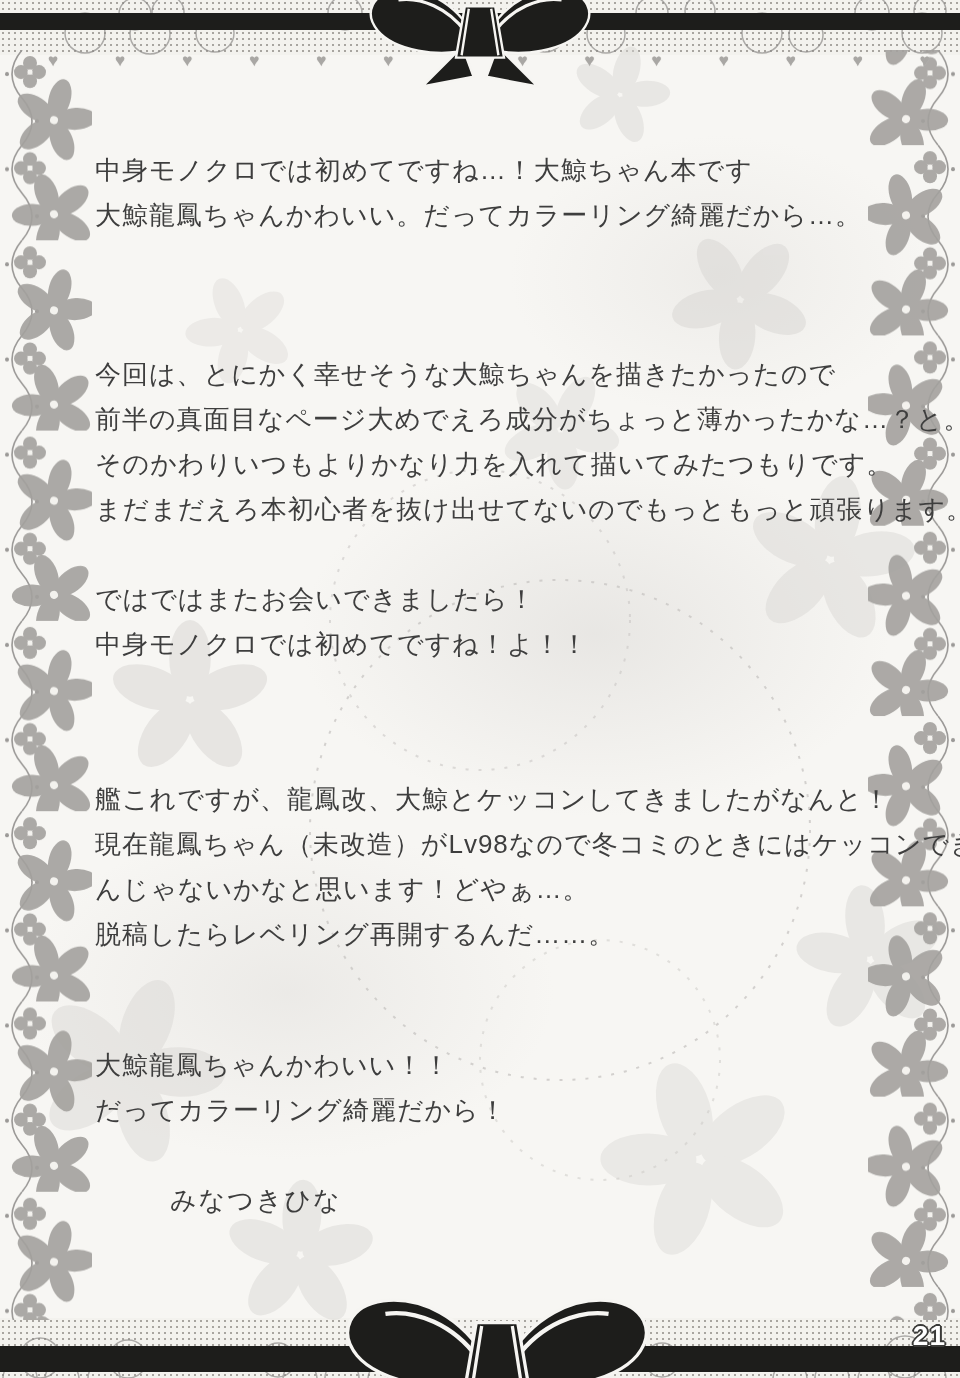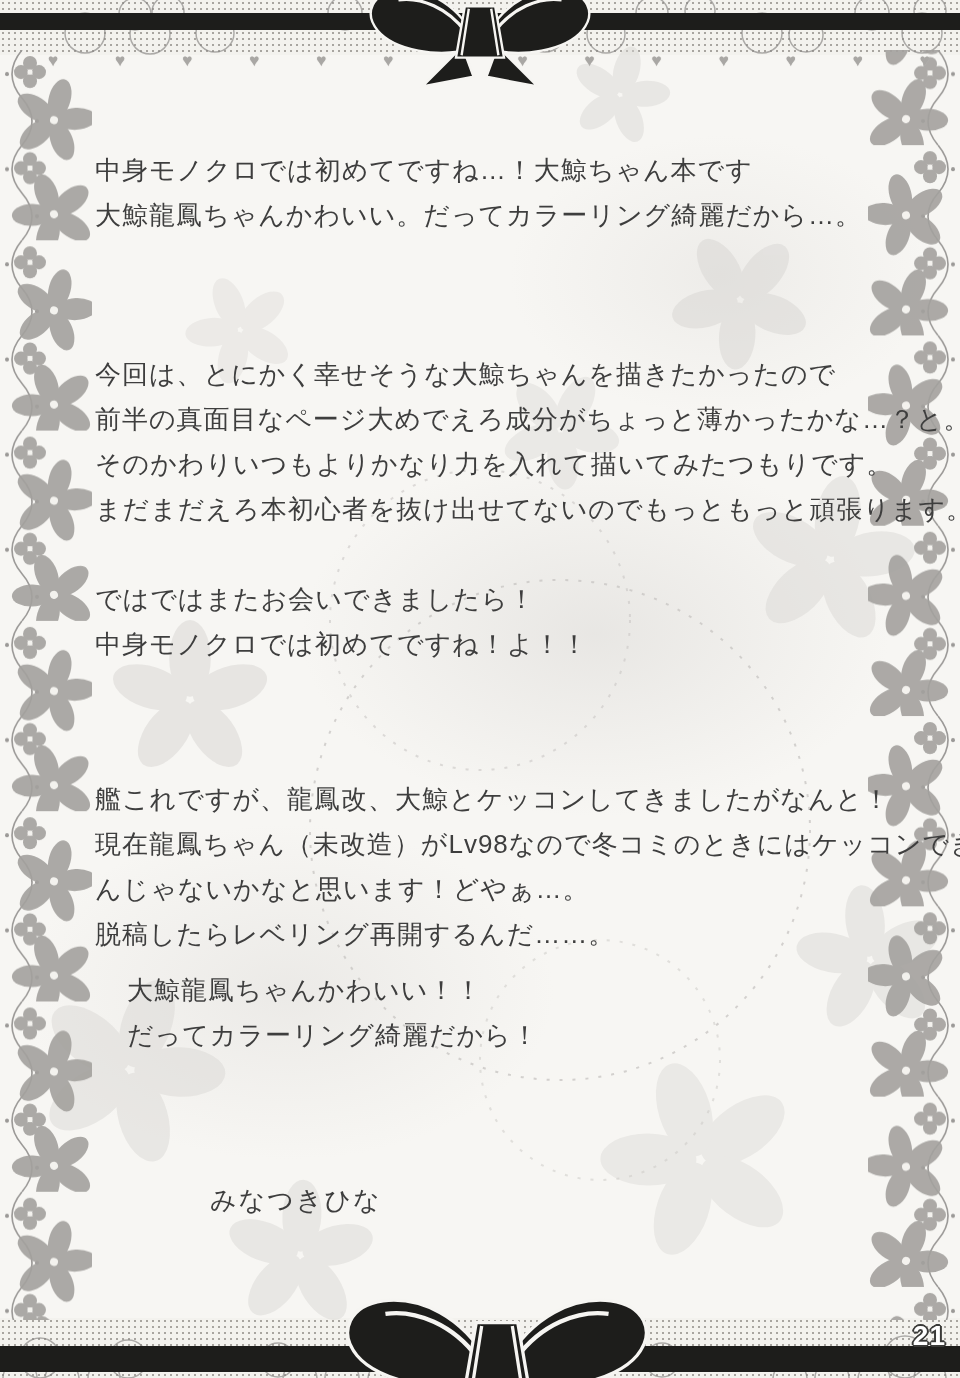--- a/index.html
+++ b/index.html
@@ -56,24 +56,24 @@
   
   .para{
     position:absolute;left:95px;z-index:3;
     font-size:26px;line-height:45px;letter-spacing:1px;
     color:#3e3e3e;white-space:nowrap;
   }
   .p1{top:148px;}
   .p2{top:352px;}
   .p3{top:577px;}
   .p4{top:777px;}
-  .p5{top:968px;margin-left:32px;}
+  .p5{top:1043px;}
   .signature{
     position:absolute;left:170px;top:1183px;z-index:3;
-    font-size:26px;letter-spacing:2px;color:#3e3e3e;margin-left:40px;
+    font-size:26px;letter-spacing:2px;color:#3e3e3e;
   }
   
   .page-number{
     position:absolute;right:14px;top:1320px;z-index:6;
     font-size:28px;font-weight:bold;color:#ffffff;letter-spacing:1px;
     text-shadow:
       -2px 0 0 #3a3a38, 2px 0 0 #3a3a38, 0 -2px 0 #3a3a38, 0 2px 0 #3a3a38,
       -1px -1px 0 #3a3a38, 1px -1px 0 #3a3a38, -1px 1px 0 #3a3a38, 1px 1px 0 #3a3a38;
   }
 </style>

